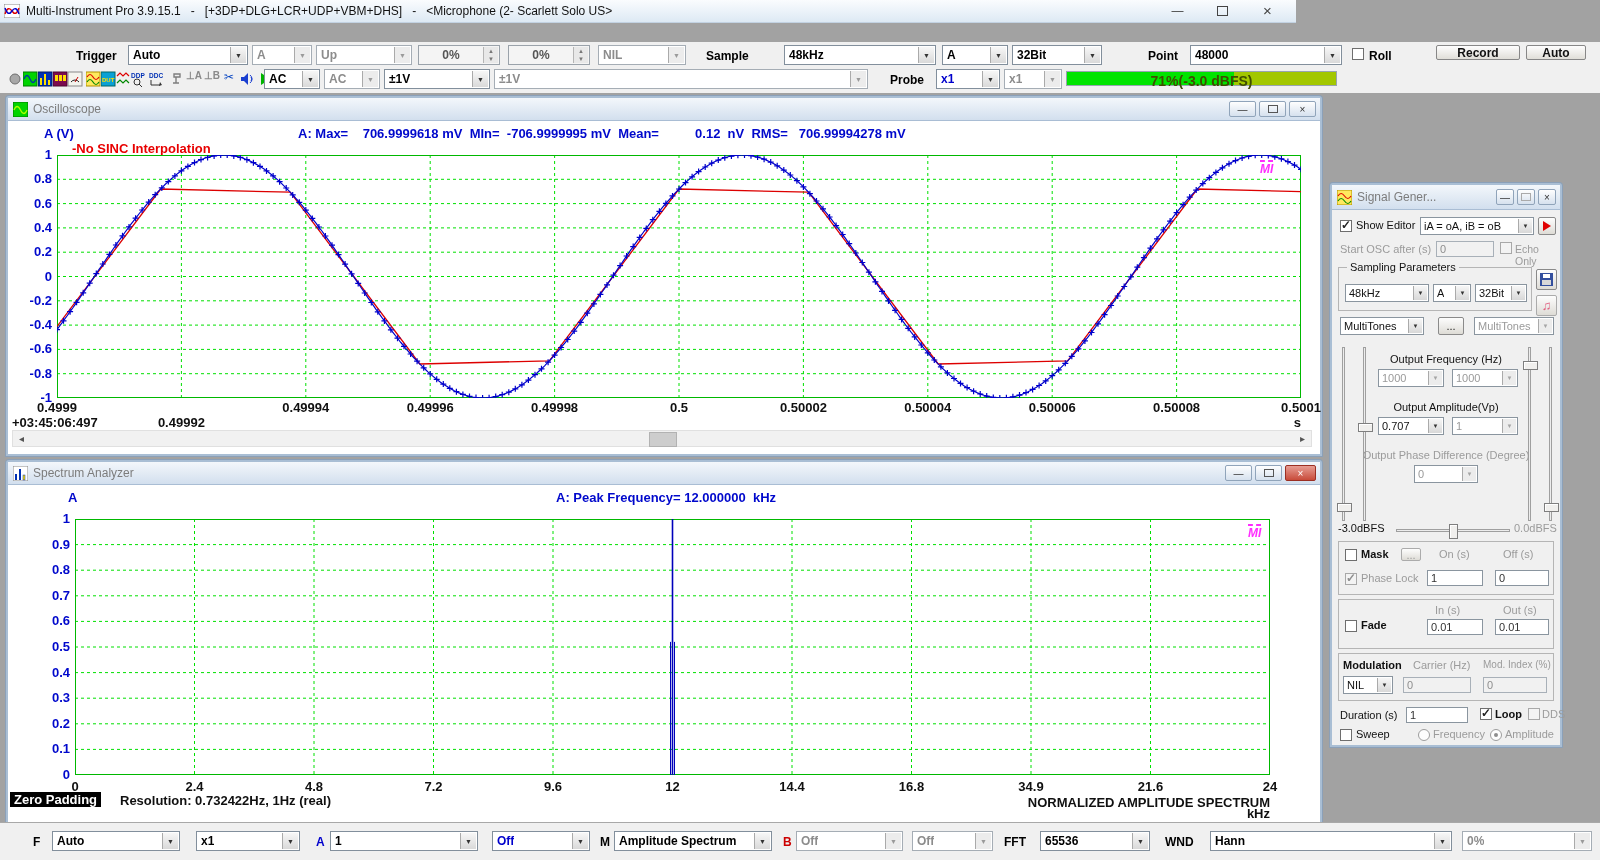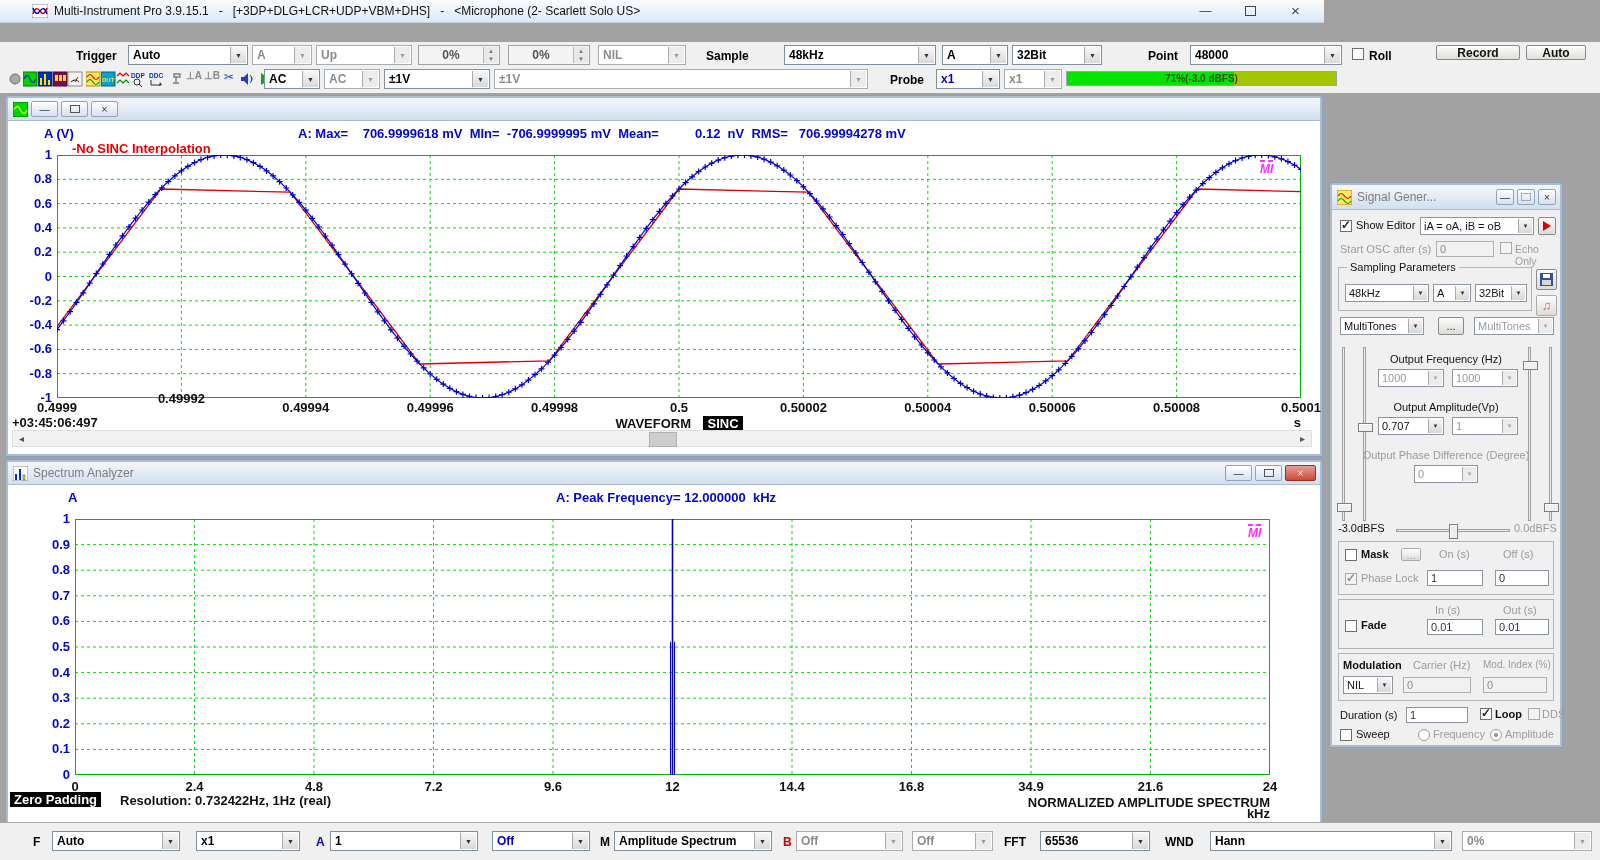--- a/index.html
+++ b/index.html
@@ -1,21 +1,21 @@
 <!DOCTYPE html>
 <html><head>
 <meta charset="utf-8">
 <style>
   html,body{margin:0;padding:0;width:1600px;height:860px;overflow:hidden;
     font-family:"Liberation Sans",sans-serif;background:#a2a2a2;}
   #stage{position:relative;width:1600px;height:860px;background:#a2a2a2;}
   
   #titlebar{position:absolute;left:0;top:0;width:1296px;height:22px;
     background:linear-gradient(#fafcfe,#dde9f4);border-bottom:1px solid #c2d2e2;
-    display:flex;align-items:center;font-size:12px;color:#111;padding-left:28px;}
+    display:flex;align-items:center;font-size:12px;color:#111;}
   #titlebar .ttxt{margin-left:6px;white-space:pre;}
   #wincontrols{position:absolute;right:6px;top:0;height:22px;display:flex;}
   .wc{width:45px;height:21px;display:flex;align-items:center;justify-content:center;
     color:#444;font-size:12px;}
   #menubar{position:absolute;left:0;top:22px;width:1600px;height:20px;background:#fafafa;
     border-bottom:1px solid #e3e3e3;display:flex;align-items:center;font-size:12px;}
   .mitem{padding:0 9px;height:20px;display:flex;align-items:center;color:#000;}
   .tbar{position:absolute;left:0;width:1600px;background:#f0f0f0;}
   #tb1{top:42px;height:25px;border-bottom:1px solid #dcdcdc;}
   #tb2{top:67px;height:26px;border-bottom:1px solid #c9c9c9;}
@@ -44,21 +44,21 @@
   .cb{position:absolute;width:12px;height:12px;background:#fff;border:1px solid #6e6e6e;box-sizing:border-box;}
   .cb.checked::after{content:"✓";position:absolute;left:0;top:-3px;font-size:12px;font-weight:bold;color:#222;}
   .cb.dis{border-color:#a8a8a8;background:#f3f3f3;}
   .cb.dis.checked::after{color:#8e8e8e;}
   .rb{position:absolute;width:12px;height:12px;border:1px solid #9d9d9d;border-radius:50%;background:#fdfdfd;box-sizing:border-box;}
   .rb.sel::after{content:"";position:absolute;left:3px;top:3px;width:4px;height:4px;border-radius:50%;background:#8e8e8e;}
   .itile{position:absolute;top:70px;width:15px;height:17px;}
   #meter{position:absolute;left:1066px;top:71px;width:271px;height:15px;border:1px solid #98a4b0;
     background:linear-gradient(90deg,#00e400 0 62%,#a2c700 62% 100%);box-sizing:border-box;}
   #meter span{position:absolute;left:0;top:1px;width:100%;text-align:center;
-    font-size:10px;font-weight:bold;color:#3e4c00;}
+    font-size:14px;font-weight:bold;color:#3e4c00;}
   
   .win{position:absolute;background:#fff;border:2px solid #a9bed4;border-radius:3px 3px 0 0;
     box-shadow:0 0 0 1px #8ba0b8;}
   .wtitle{height:22px;display:flex;align-items:center;background:linear-gradient(#f3f7fb,#d2dfee);
     border-bottom:1px solid #a9bdd4;padding-left:5px;}
   .wtitle .txt{color:#7c7c7c;font-size:12px;margin-left:5px;flex:1;}
   .wbtns{display:flex;margin-right:4px;}
   .wbtn{width:27px;height:16px;border:1px solid #90a4ba;border-radius:2px;margin-left:3px;
     background:linear-gradient(#fefefe,#d6e1ee);display:flex;align-items:center;justify-content:center;
     font-size:10px;color:#333;box-sizing:border-box;}
@@ -292,20 +292,21 @@
     </div>
 
   <div id="mdi" style="position:absolute;left:0;top:93px;width:1600px;height:729px;background:#a2a2a2">
 
     <div id="osc-window" class="win" style="left:6px;top:3px;width:1312px;height:356px">
       <div class="wtitle">
         <svg width="15" height="15">
             <rect x="0" y="0" width="15" height="15" fill="#00d400" stroke="#007700"></rect>
             <path d="M1 8 Q4 1 7.5 8 Q11 15 14 8" fill="none" stroke="#aaff00" stroke-width="1.3"></path>
           </svg>
+        <span class="txt">Oscilloscope</span>
         <div class="wbtns">
           <span class="wbtn">—</span>
           <span class="wbtn">
               <span class="maxg"></span>
             </span>
           <span class="wbtn">×</span>
         </div>
       </div>
       <span class="stats" style="left:36px;top:28px">A (V)</span>
       <span class="stats" style="left:290px;top:28px">A: Max=    706.9999618 mV  MIn=  -706.9999995 mV  Mean=          0.12  nV  RMS=   706.99994278 mV</span>
@@ -329,43 +330,39 @@
           <line class="gv" x1="0" y1="194.4" x2="1244" y2="194.4"></line>
           <line class="gv" x1="1119.6" y1="0" x2="1119.6" y2="243"></line>
           <line class="gv" x1="0" y1="218.7" x2="1244" y2="218.7"></line>
           <rect class="pborder" x="0.5" y="0.5" width="1243" height="242"></rect>
           <polyline points="-155.5,209.0 -25.9,205.8 103.7,34.0 233.2,37.2 362.8,209.0 492.4,205.8 622.0,34.0 751.6,37.2 881.2,209.0 1010.7,205.8 1140.3,34.0 1269.9,37.2 1399.5,209.0" fill="none" stroke="#dd0000" stroke-width="1.3"></polyline>
           <path d="M0.0 174.6L2.0 171.9L4.0 169.2L6.0 166.5L8.0 163.7L10.0 161.0L12.0 158.2L14.0 155.3L16.1 152.5L18.1 149.6L20.1 146.7L22.1 143.8L24.1 140.9L26.1 138.0L28.1 135.1L30.1 132.1L32.1 129.2L34.1 126.2L36.1 123.3L38.1 120.3L40.1 117.4L42.1 114.4L44.1 111.5L46.1 108.5L48.2 105.6L50.2 102.7L52.2 99.7L54.2 96.8L56.2 94.0L58.2 91.1L60.2 88.2L62.2 85.4L64.2 82.6L66.2 79.8L68.2 77.0L70.2 74.3L72.2 71.6L74.2 68.9L76.2 66.3L78.3 63.7L80.3 61.1L82.3 58.5L84.3 56.0L86.3 53.6L88.3 51.1L90.3 48.7L92.3 46.4L94.3 44.1L96.3 41.8L98.3 39.6L100.3 37.5L102.3 35.4L104.3 33.3L106.3 31.3L108.3 29.3L110.4 27.4L112.4 25.6L114.4 23.8L116.4 22.1L118.4 20.4L120.4 18.8L122.4 17.3L124.4 15.8L126.4 14.3L128.4 13.0L130.4 11.7L132.4 10.5L134.4 9.3L136.4 8.2L138.4 7.2L140.5 6.2L142.5 5.3L144.5 4.5L146.5 3.7L148.5 3.0L150.5 2.4L152.5 1.8L154.5 1.4L156.5 1.0L158.5 0.6L160.5 0.4L162.5 0.2L164.5 0.1L166.5 0.0L168.5 0.0L170.5 0.1L172.6 0.3L174.6 0.5L176.6 0.8L178.6 1.2L180.6 1.7L182.6 2.2L184.6 2.8L186.6 3.4L188.6 4.2L190.6 5.0L192.6 5.9L194.6 6.8L196.6 7.8L198.6 8.9L200.6 10.0L202.7 11.2L204.7 12.5L206.7 13.8L208.7 15.2L210.7 16.7L212.7 18.2L214.7 19.8L216.7 21.5L218.7 23.2L220.7 24.9L222.7 26.8L224.7 28.6L226.7 30.6L228.7 32.6L230.7 34.6L232.7 36.7L234.8 38.8L236.8 41.0L238.8 43.3L240.8 45.5L242.8 47.9L244.8 50.2L246.8 52.7L248.8 55.1L250.8 57.6L252.8 60.1L254.8 62.7L256.8 65.3L258.8 67.9L260.8 70.6L262.8 73.3L264.9 76.0L266.9 78.8L268.9 81.6L270.9 84.4L272.9 87.2L274.9 90.0L276.9 92.9L278.9 95.8L280.9 98.7L282.9 101.6L284.9 104.5L286.9 107.4L288.9 110.4L290.9 113.3L292.9 116.3L294.9 119.2L297.0 122.2L299.0 125.1L301.0 128.1L303.0 131.0L305.0 134.0L307.0 136.9L309.0 139.8L311.0 142.8L313.0 145.7L315.0 148.6L317.0 151.4L319.0 154.3L321.0 157.1L323.0 159.9L325.0 162.7L327.1 165.5L329.1 168.2L331.1 170.9L333.1 173.6L335.1 176.3L337.1 178.9L339.1 181.5L341.1 184.0L343.1 186.6L345.1 189.0L347.1 191.5L349.1 193.9L351.1 196.2L353.1 198.5L355.1 200.8L357.1 203.0L359.2 205.2L361.2 207.3L363.2 209.4L365.2 211.4L367.2 213.3L369.2 215.2L371.2 217.1L373.2 218.9L375.2 220.6L377.2 222.3L379.2 223.9L381.2 225.5L383.2 227.0L385.2 228.4L387.2 229.8L389.3 231.1L391.3 232.3L393.3 233.5L395.3 234.6L397.3 235.7L399.3 236.7L401.3 237.6L403.3 238.4L405.3 239.2L407.3 239.9L409.3 240.5L411.3 241.1L413.3 241.6L415.3 242.0L417.3 242.3L419.3 242.6L421.4 242.8L423.4 242.9L425.4 243.0L427.4 243.0L429.4 242.9L431.4 242.7L433.4 242.5L435.4 242.2L437.4 241.9L439.4 241.4L441.4 240.9L443.4 240.3L445.4 239.7L447.4 238.9L449.4 238.2L451.5 237.3L453.5 236.4L455.5 235.4L457.5 234.3L459.5 233.2L461.5 232.0L463.5 230.7L465.5 229.4L467.5 228.0L469.5 226.5L471.5 225.0L473.5 223.4L475.5 221.8L477.5 220.1L479.5 218.4L481.5 216.5L483.6 214.7L485.6 212.8L487.6 210.8L489.6 208.7L491.6 206.7L493.6 204.5L495.6 202.3L497.6 200.1L499.6 197.8L501.6 195.5L503.6 193.2L505.6 190.7L507.6 188.3L509.6 185.8L511.6 183.3L513.7 180.7L515.7 178.1L517.7 175.5L519.7 172.8L521.7 170.1L523.7 167.4L525.7 164.7L527.7 161.9L529.7 159.1L531.7 156.3L533.7 153.4L535.7 150.6L537.7 147.7L539.7 144.8L541.7 141.9L543.7 139.0L545.8 136.0L547.8 133.1L549.8 130.2L551.8 127.2L553.8 124.3L555.8 121.3L557.8 118.3L559.8 115.4L561.8 112.4L563.8 109.5L565.8 106.6L567.8 103.6L569.8 100.7L571.8 97.8L573.8 94.9L575.9 92.0L577.9 89.2L579.9 86.4L581.9 83.5L583.9 80.7L585.9 78.0L587.9 75.2L589.9 72.5L591.9 69.8L593.9 67.2L595.9 64.5L597.9 61.9L599.9 59.4L601.9 56.9L603.9 54.4L605.9 51.9L608.0 49.5L610.0 47.2L612.0 44.9L614.0 42.6L616.0 40.4L618.0 38.2L620.0 36.1L622.0 34.0L624.0 32.0L626.0 30.0L628.0 28.1L630.0 26.2L632.0 24.4L634.0 22.7L636.0 21.0L638.1 19.3L640.1 17.8L642.1 16.3L644.1 14.8L646.1 13.4L648.1 12.1L650.1 10.9L652.1 9.7L654.1 8.6L656.1 7.5L658.1 6.5L660.1 5.6L662.1 4.7L664.1 4.0L666.1 3.2L668.1 2.6L670.2 2.0L672.2 1.5L674.2 1.1L676.2 0.7L678.2 0.4L680.2 0.2L682.2 0.1L684.2 0.0L686.2 0.0L688.2 0.1L690.2 0.2L692.2 0.4L694.2 0.7L696.2 1.1L698.2 1.5L700.3 2.0L702.3 2.6L704.3 3.2L706.3 3.9L708.3 4.7L710.3 5.6L712.3 6.5L714.3 7.5L716.3 8.5L718.3 9.6L720.3 10.8L722.3 12.1L724.3 13.4L726.3 14.8L728.3 16.2L730.3 17.7L732.4 19.3L734.4 20.9L736.4 22.6L738.4 24.3L740.4 26.1L742.4 28.0L744.4 29.9L746.4 31.9L748.4 33.9L750.4 36.0L752.4 38.1L754.4 40.3L756.4 42.5L758.4 44.8L760.4 47.1L762.5 49.4L764.5 51.8L766.5 54.3L768.5 56.8L770.5 59.3L772.5 61.8L774.5 64.4L776.5 67.1L778.5 69.7L780.5 72.4L782.5 75.1L784.5 77.9L786.5 80.6L788.5 83.4L790.5 86.3L792.5 89.1L794.6 92.0L796.6 94.8L798.6 97.7L800.6 100.6L802.6 103.5L804.6 106.5L806.6 109.4L808.6 112.3L810.6 115.3L812.6 118.2L814.6 121.2L816.6 124.2L818.6 127.1L820.6 130.1L822.6 133.0L824.7 135.9L826.7 138.9L828.7 141.8L830.7 144.7L832.7 147.6L834.7 150.5L836.7 153.3L838.7 156.2L840.7 159.0L842.7 161.8L844.7 164.6L846.7 167.3L848.7 170.0L850.7 172.7L852.7 175.4L854.7 178.0L856.8 180.6L858.8 183.2L860.8 185.7L862.8 188.2L864.8 190.7L866.8 193.1L868.8 195.4L870.8 197.8L872.8 200.0L874.8 202.3L876.8 204.5L878.8 206.6L880.8 208.7L882.8 210.7L884.8 212.7L886.9 214.6L888.9 216.5L890.9 218.3L892.9 220.1L894.9 221.8L896.9 223.4L898.9 225.0L900.9 226.5L902.9 227.9L904.9 229.3L906.9 230.7L908.9 231.9L910.9 233.1L912.9 234.3L914.9 235.3L916.9 236.3L919.0 237.3L921.0 238.1L923.0 238.9L925.0 239.6L927.0 240.3L929.0 240.9L931.0 241.4L933.0 241.8L935.0 242.2L937.0 242.5L939.0 242.7L941.0 242.9L943.0 243.0L945.0 243.0L947.0 242.9L949.1 242.8L951.1 242.6L953.1 242.3L955.1 242.0L957.1 241.6L959.1 241.1L961.1 240.5L963.1 239.9L965.1 239.2L967.1 238.4L969.1 237.6L971.1 236.7L973.1 235.7L975.1 234.7L977.1 233.6L979.1 232.4L981.2 231.1L983.2 229.8L985.2 228.5L987.2 227.0L989.2 225.5L991.2 224.0L993.2 222.4L995.2 220.7L997.2 218.9L999.2 217.2L1001.2 215.3L1003.2 213.4L1005.2 211.4L1007.2 209.4L1009.2 207.4L1011.3 205.2L1013.3 203.1L1015.3 200.9L1017.3 198.6L1019.3 196.3L1021.3 193.9L1023.3 191.6L1025.3 189.1L1027.3 186.6L1029.3 184.1L1031.3 181.6L1033.3 179.0L1035.3 176.4L1037.3 173.7L1039.3 171.0L1041.3 168.3L1043.4 165.6L1045.4 162.8L1047.4 160.0L1049.4 157.2L1051.4 154.4L1053.4 151.5L1055.4 148.7L1057.4 145.8L1059.4 142.9L1061.4 139.9L1063.4 137.0L1065.4 134.1L1067.4 131.1L1069.4 128.2L1071.4 125.2L1073.5 122.3L1075.5 119.3L1077.5 116.4L1079.5 113.4L1081.5 110.5L1083.5 107.5L1085.5 104.6L1087.5 101.7L1089.5 98.8L1091.5 95.9L1093.5 93.0L1095.5 90.1L1097.5 87.3L1099.5 84.5L1101.5 81.7L1103.5 78.9L1105.6 76.1L1107.6 73.4L1109.6 70.7L1111.6 68.0L1113.6 65.4L1115.6 62.8L1117.6 60.2L1119.6 57.7L1121.6 55.2L1123.6 52.7L1125.6 50.3L1127.6 47.9L1129.6 45.6L1131.6 43.3L1133.6 41.1L1135.7 38.9L1137.7 36.8L1139.7 34.7L1141.7 32.6L1143.7 30.6L1145.7 28.7L1147.7 26.8L1149.7 25.0L1151.7 23.2L1153.7 21.5L1155.7 19.9L1157.7 18.3L1159.7 16.8L1161.7 15.3L1163.7 13.9L1165.7 12.5L1167.8 11.3L1169.8 10.1L1171.8 8.9L1173.8 7.8L1175.8 6.8L1177.8 5.9L1179.8 5.0L1181.8 4.2L1183.8 3.5L1185.8 2.8L1187.8 2.2L1189.8 1.7L1191.8 1.2L1193.8 0.8L1195.8 0.5L1197.9 0.3L1199.9 0.1L1201.9 0.0L1203.9 0.0L1205.9 0.0L1207.9 0.2L1209.9 0.4L1211.9 0.6L1213.9 1.0L1215.9 1.4L1217.9 1.8L1219.9 2.4L1221.9 3.0L1223.9 3.7L1225.9 4.4L1227.9 5.3L1230.0 6.2L1232.0 7.1L1234.0 8.2L1236.0 9.3L1238.0 10.4L1240.0 11.6L1242.0 12.9L1244.0 14.3" fill="none" stroke="#0000cc" stroke-width="1.2"></path>
           <path d="M-3.0 174.6L3.0 174.6M0.0 171.6L0.0 177.6M3.5 165.8L9.5 165.8M6.5 162.8L6.5 168.8M10.1 156.7L16.1 156.7M13.1 153.7L13.1 159.7M16.6 147.3L22.6 147.3M19.6 144.3L19.6 150.3M23.2 137.8L29.2 137.8M26.2 134.8L26.2 140.8M29.7 128.2L35.7 128.2M32.7 125.2L32.7 131.2M36.3 118.6L42.3 118.6M39.3 115.6L39.3 121.6M42.8 109.0L48.8 109.0M45.8 106.0L45.8 112.0M49.4 99.4L55.4 99.4M52.4 96.4L52.4 102.4M55.9 90.0L61.9 90.0M58.9 87.0L58.9 93.0M62.5 80.8L68.5 80.8M65.5 77.8L65.5 83.8M69.0 71.9L75.0 71.9M72.0 68.9L72.0 74.9M75.6 63.2L81.6 63.2M78.6 60.2L78.6 66.2M82.1 55.0L88.1 55.0M85.1 52.0L85.1 58.0M88.7 47.1L94.7 47.1M91.7 44.1L91.7 50.1M95.2 39.7L101.2 39.7M98.2 36.7L98.2 42.7M101.8 32.9L107.8 32.9M104.8 29.9L104.8 35.9M108.3 26.6L114.3 26.6M111.3 23.6L111.3 29.6M114.9 20.9L120.9 20.9M117.9 17.9L117.9 23.9M121.4 15.8L127.4 15.8M124.4 12.8L124.4 18.8M127.9 11.4L133.9 11.4M130.9 8.4L130.9 14.4M134.5 7.6L140.5 7.6M137.5 4.6L137.5 10.6M141.0 4.6L147.0 4.6M144.0 1.6L144.0 7.6M147.6 2.4L153.6 2.4M150.6 -0.6L150.6 5.4M154.1 0.9L160.1 0.9M157.1 -2.1L157.1 3.9M160.7 0.1L166.7 0.1M163.7 -2.9L163.7 3.1M167.2 0.1L173.2 0.1M170.2 -2.9L170.2 3.1M173.8 0.9L179.8 0.9M176.8 -2.1L176.8 3.9M180.3 2.4L186.3 2.4M183.3 -0.6L183.3 5.4M186.9 4.7L192.9 4.7M189.9 1.7L189.9 7.7M193.4 7.7L199.4 7.7M196.4 4.7L196.4 10.7M200.0 11.4L206.0 11.4M203.0 8.4L203.0 14.4M206.5 15.9L212.5 15.9M209.5 12.9L209.5 18.9M213.1 20.9L219.1 20.9M216.1 17.9L216.1 23.9M219.6 26.7L225.6 26.7M222.6 23.7L222.6 29.7M226.2 33.0L232.2 33.0M229.2 30.0L229.2 36.0M232.7 39.9L238.7 39.9M235.7 36.9L235.7 42.9M239.3 47.3L245.3 47.3M242.3 44.3L242.3 50.3M245.8 55.1L251.8 55.1M248.8 52.1L248.8 58.1M252.3 63.4L258.3 63.4M255.3 60.4L255.3 66.4M258.9 72.0L264.9 72.0M261.9 69.0L261.9 75.0M265.4 81.0L271.4 81.0M268.4 78.0L268.4 84.0M272.0 90.2L278.0 90.2M275.0 87.2L275.0 93.2M278.5 99.6L284.5 99.6M281.5 96.6L281.5 102.6M285.1 109.1L291.1 109.1M288.1 106.1L288.1 112.1M291.6 118.8L297.6 118.8M294.6 115.8L294.6 121.8M298.2 128.4L304.2 128.4M301.2 125.4L301.2 131.4M304.7 138.0L310.7 138.0M307.7 135.0L307.7 141.0M311.3 147.5L317.3 147.5M314.3 144.5L314.3 150.5M317.8 156.8L323.8 156.8M320.8 153.8L320.8 159.8M324.4 165.9L330.4 165.9M327.4 162.9L327.4 168.9M330.9 174.8L336.9 174.8M333.9 171.8L333.9 177.8M337.5 183.2L343.5 183.2M340.5 180.2L340.5 186.2M344.0 191.3L350.0 191.3M347.0 188.3L347.0 194.3M350.6 199.0L356.6 199.0M353.6 196.0L353.6 202.0M357.1 206.2L363.1 206.2M360.1 203.2L360.1 209.2M363.7 212.8L369.7 212.8M366.7 209.8L366.7 215.8M370.2 218.9L376.2 218.9M373.2 215.9L373.2 221.9M376.7 224.3L382.7 224.3M379.7 221.3L379.7 227.3M383.3 229.1L389.3 229.1M386.3 226.1L386.3 232.1M389.8 233.3L395.8 233.3M392.8 230.3L392.8 236.3M396.4 236.7L402.4 236.7M399.4 233.7L399.4 239.7M402.9 239.4L408.9 239.4M405.9 236.4L405.9 242.4M409.5 241.4L415.5 241.4M412.5 238.4L412.5 244.4M416.0 242.6L422.0 242.6M419.0 239.6L419.0 245.6M422.6 243.0L428.6 243.0M425.6 240.0L425.6 246.0M429.1 242.7L435.1 242.7M432.1 239.7L432.1 245.7M435.7 241.6L441.7 241.6M438.7 238.6L438.7 244.6M442.2 239.7L448.2 239.7M445.2 236.7L445.2 242.7M448.8 237.2L454.8 237.2M451.8 234.2L451.8 240.2M455.3 233.8L461.3 233.8M458.3 230.8L458.3 236.8M461.9 229.8L467.9 229.8M464.9 226.8L464.9 232.8M468.4 225.1L474.4 225.1M471.4 222.1L471.4 228.1M475.0 219.7L481.0 219.7M478.0 216.7L478.0 222.7M481.5 213.8L487.5 213.8M484.5 210.8L484.5 216.8M488.1 207.2L494.1 207.2M491.1 204.2L491.1 210.2M494.6 200.1L500.6 200.1M497.6 197.1L497.6 203.1M501.1 192.5L507.1 192.5M504.1 189.5L504.1 195.5M507.7 184.5L513.7 184.5M510.7 181.5L510.7 187.5M514.2 176.1L520.2 176.1M517.2 173.1L517.2 179.1M520.8 167.3L526.8 167.3M523.8 164.3L523.8 170.3M527.3 158.2L533.3 158.2M530.3 155.2L530.3 161.2M533.9 148.9L539.9 148.9M536.9 145.9L536.9 151.9M540.4 139.4L546.4 139.4M543.4 136.4L543.4 142.4M547.0 129.9L553.0 129.9M550.0 126.9L550.0 132.9M553.5 120.2L559.5 120.2M556.5 117.2L556.5 123.2M560.1 110.6L566.1 110.6M563.1 107.6L563.1 113.6M566.6 101.0L572.6 101.0M569.6 98.0L569.6 104.0M573.2 91.6L579.2 91.6M576.2 88.6L576.2 94.6M579.7 82.4L585.7 82.4M582.7 79.4L582.7 85.4M586.3 73.4L592.3 73.4M589.3 70.4L589.3 76.4M592.8 64.7L598.8 64.7M595.8 61.7L595.8 67.7M599.4 56.3L605.4 56.3M602.4 53.3L602.4 59.3M605.9 48.4L611.9 48.4M608.9 45.4L608.9 51.4M612.5 40.9L618.5 40.9M615.5 37.9L615.5 43.9M619.0 34.0L625.0 34.0M622.0 31.0L622.0 37.0M625.5 27.6L631.5 27.6M628.5 24.6L628.5 30.6M632.1 21.8L638.1 21.8M635.1 18.8L635.1 24.8M638.6 16.6L644.6 16.6M641.6 13.6L641.6 19.6M645.2 12.0L651.2 12.0M648.2 9.0L648.2 15.0M651.7 8.2L657.7 8.2M654.7 5.2L654.7 11.2M658.3 5.1L664.3 5.1M661.3 2.1L661.3 8.1M664.8 2.7L670.8 2.7M667.8 -0.3L667.8 5.7M671.4 1.1L677.4 1.1M674.4 -1.9L674.4 4.1M677.9 0.2L683.9 0.2M680.9 -2.8L680.9 3.2M684.5 0.0L690.5 0.0M687.5 -3.0L687.5 3.0M691.0 0.7L697.0 0.7M694.0 -2.3L694.0 3.7M697.6 2.1L703.6 2.1M700.6 -0.9L700.6 5.1M704.1 4.2L710.1 4.2M707.1 1.2L707.1 7.2M710.7 7.1L716.7 7.1M713.7 4.1L713.7 10.1M717.2 10.8L723.2 10.8M720.2 7.8L720.2 13.8M723.8 15.1L729.8 15.1M726.8 12.1L726.8 18.1M730.3 20.0L736.3 20.0M733.3 17.0L733.3 23.0M736.9 25.7L742.9 25.7M739.9 22.7L739.9 28.7M743.4 31.9L749.4 31.9M746.4 28.9L746.4 34.9M749.9 38.7L755.9 38.7M752.9 35.7L752.9 41.7M756.5 46.0L762.5 46.0M759.5 43.0L759.5 49.0M763.0 53.8L769.0 53.8M766.0 50.8L766.0 56.8M769.6 62.0L775.6 62.0M772.6 59.0L772.6 65.0M776.1 70.6L782.1 70.6M779.1 67.6L779.1 73.6M782.7 79.5L788.7 79.5M785.7 76.5L785.7 82.5M789.2 88.6L795.2 88.6M792.2 85.6L792.2 91.6M795.8 98.0L801.8 98.0M798.8 95.0L798.8 101.0M802.3 107.5L808.3 107.5M805.3 104.5L805.3 110.5M808.9 117.2L814.9 117.2M811.9 114.2L811.9 120.2M815.4 126.8L821.4 126.8M818.4 123.8L818.4 129.8M822.0 136.4L828.0 136.4M825.0 133.4L825.0 139.4M828.5 145.9L834.5 145.9M831.5 142.9L831.5 148.9M835.1 155.3L841.1 155.3M838.1 152.3L838.1 158.3M841.6 164.4L847.6 164.4M844.6 161.4L844.6 167.4M848.2 173.3L854.2 173.3M851.2 170.3L851.2 176.3M854.7 181.9L860.7 181.9M857.7 178.9L857.7 184.9M861.3 190.0L867.3 190.0M864.3 187.0L864.3 193.0M867.8 197.8L873.8 197.8M870.8 194.8L870.8 200.8M874.3 205.0L880.3 205.0M877.3 202.0L877.3 208.0M880.9 211.8L886.9 211.8M883.9 208.8L883.9 214.8M887.4 217.9L893.4 217.9M890.4 214.9L890.4 220.9M894.0 223.5L900.0 223.5M897.0 220.5L897.0 226.5M900.5 228.4L906.5 228.4M903.5 225.4L903.5 231.4M907.1 232.6L913.1 232.6M910.1 229.6L910.1 235.6M913.6 236.2L919.6 236.2M916.6 233.2L916.6 239.2M920.2 239.0L926.2 239.0M923.2 236.0L923.2 242.0M926.7 241.1L932.7 241.1M929.7 238.1L929.7 244.1M933.3 242.4L939.3 242.4M936.3 239.4L936.3 245.4M939.8 243.0L945.8 243.0M942.8 240.0L942.8 246.0M946.4 242.8L952.4 242.8M949.4 239.8L949.4 245.8M952.9 241.8L958.9 241.8M955.9 238.8L955.9 244.8M959.5 240.1L965.5 240.1M962.5 237.1L962.5 243.1M966.0 237.6L972.0 237.6M969.0 234.6L969.0 240.6M972.6 234.4L978.6 234.4M975.6 231.4L975.6 237.4M979.1 230.5L985.1 230.5M982.1 227.5L982.1 233.5M985.7 225.9L991.7 225.9M988.7 222.9L988.7 228.9M992.2 220.7L998.2 220.7M995.2 217.7L995.2 223.7M998.7 214.8L1004.7 214.8M1001.7 211.8L1001.7 217.8M1005.3 208.3L1011.3 208.3M1008.3 205.3L1008.3 211.3M1011.8 201.3L1017.8 201.3M1014.8 198.3L1014.8 204.3M1018.4 193.8L1024.4 193.8M1021.4 190.8L1021.4 196.8M1024.9 185.9L1030.9 185.9M1027.9 182.9L1027.9 188.9M1031.5 177.5L1037.5 177.5M1034.5 174.5L1034.5 180.5M1038.0 168.8L1044.0 168.8M1041.0 165.8L1041.0 171.8M1044.6 159.7L1050.6 159.7M1047.6 156.7L1047.6 162.7M1051.1 150.5L1057.1 150.5M1054.1 147.5L1054.1 153.5M1057.7 141.0L1063.7 141.0M1060.7 138.0L1060.7 144.0M1064.2 131.5L1070.2 131.5M1067.2 128.5L1067.2 134.5M1070.8 121.8L1076.8 121.8M1073.8 118.8L1073.8 124.8M1077.3 112.2L1083.3 112.2M1080.3 109.2L1080.3 115.2M1083.9 102.6L1089.9 102.6M1086.9 99.6L1086.9 105.6M1090.4 93.2L1096.4 93.2M1093.4 90.2L1093.4 96.2M1097.0 83.9L1103.0 83.9M1100.0 80.9L1100.0 86.9M1103.5 74.8L1109.5 74.8M1106.5 71.8L1106.5 77.8M1110.1 66.1L1116.1 66.1M1113.1 63.1L1113.1 69.1M1116.6 57.7L1122.6 57.7M1119.6 54.7L1119.6 60.7M1123.1 49.7L1129.1 49.7M1126.1 46.7L1126.1 52.7M1129.7 42.1L1135.7 42.1M1132.7 39.1L1132.7 45.1M1136.2 35.1L1142.2 35.1M1139.2 32.1L1139.2 38.1M1142.8 28.6L1148.8 28.6M1145.8 25.6L1145.8 31.6M1149.3 22.7L1155.3 22.7M1152.3 19.7L1152.3 25.7M1155.9 17.4L1161.9 17.4M1158.9 14.4L1158.9 20.4M1162.4 12.8L1168.4 12.8M1165.4 9.8L1165.4 15.8M1169.0 8.8L1175.0 8.8M1172.0 5.8L1172.0 11.8M1175.5 5.6L1181.5 5.6M1178.5 2.6L1178.5 8.6M1182.1 3.0L1188.1 3.0M1185.1 0.0L1185.1 6.0M1188.6 1.3L1194.6 1.3M1191.6 -1.7L1191.6 4.3M1195.2 0.3L1201.2 0.3M1198.2 -2.7L1198.2 3.3M1201.7 0.0L1207.7 0.0M1204.7 -3.0L1204.7 3.0M1208.3 0.5L1214.3 0.5M1211.3 -2.5L1211.3 3.5M1214.8 1.8L1220.8 1.8M1217.8 -1.2L1217.8 4.8M1221.4 3.8L1227.4 3.8M1224.4 0.8L1224.4 6.8M1227.9 6.6L1233.9 6.6M1230.9 3.6L1230.9 9.6M1234.5 10.1L1240.5 10.1M1237.5 7.1L1237.5 13.1M1241.0 14.3L1247.0 14.3M1244.0 11.3L1244.0 17.3" fill="none" stroke="#0000cc" stroke-width="1.2"></path>
         </svg>
       <span class="milogo" style="left:1252px;top:62px">MI</span>
       <span class="bfoot" style="left:4px;top:317px">+03:45:06:497</span>
-      <div style="position:absolute;left:49px;top:316px;width:1244px;text-align:center">
-        <span class="bfoot" style="position:static">WAVEFORM</span>
-        <span class="badge" style="margin-left:8px">SINC</span>
-      </div>
       <span class="bfoot" style="left:1233px;top:317px;width:60px;text-align:right;display:inline-block">s</span>
       <div class="hscroll" style="left:4px;top:332px;width:1300px;height:17px">
         <span class="harrow" style="left:0">◂</span>
         <span class="harrow" style="right:0">▸</span>
         <span class="hthumbbar" style="left:636px;width:26px"></span>
       </div>
     <div class="yl" style="left: 4px; top: 49px; width: 40px;">1</div>
         <div class="yl" style="left: 4px; top: 73.3px; width: 40px;">0.8</div>
         <div class="yl" style="left: 4px; top: 97.6px; width: 40px;">0.6</div>
         <div class="yl" style="left: 4px; top: 121.9px; width: 40px;">0.4</div>
         <div class="yl" style="left: 4px; top: 146.2px; width: 40px;">0.2</div>
         <div class="yl" style="left: 4px; top: 170.5px; width: 40px;">0</div>
         <div class="yl" style="left: 4px; top: 194.8px; width: 40px;">-0.2</div>
         <div class="yl" style="left: 4px; top: 219.1px; width: 40px;">-0.4</div>
         <div class="yl" style="left: 4px; top: 243.4px; width: 40px;">-0.6</div>
         <div class="yl" style="left: 4px; top: 267.7px; width: 40px;">-0.8</div>
         <div class="yl" style="left: 4px; top: 292px; width: 40px;">-1</div>
         <div class="xl" style="left: 4px; top: 302px; width: 90px;">0.4999</div>
-        <div class="xl" style="left: 128.4px; top: 293px; width: 90px;">0.49992</div>
+        <div class="xl" style="left: 128.4px; top: 317px; width: 90px;">0.49992</div>
         <div class="xl" style="left: 252.8px; top: 302px; width: 90px;">0.49994</div>
         <div class="xl" style="left: 377.2px; top: 302px; width: 90px;">0.49996</div>
         <div class="xl" style="left: 501.6px; top: 302px; width: 90px;">0.49998</div>
         <div class="xl" style="left: 626px; top: 302px; width: 90px;">0.5</div>
         <div class="xl" style="left: 750.4px; top: 302px; width: 90px;">0.50002</div>
         <div class="xl" style="left: 874.8px; top: 302px; width: 90px;">0.50004</div>
         <div class="xl" style="left: 999.2px; top: 302px; width: 90px;">0.50006</div>
         <div class="xl" style="left: 1123.6px; top: 302px; width: 90px;">0.50008</div>
         <div class="xl" style="left: 1248px; top: 302px; width: 90px;">0.5001</div>
       </div>

